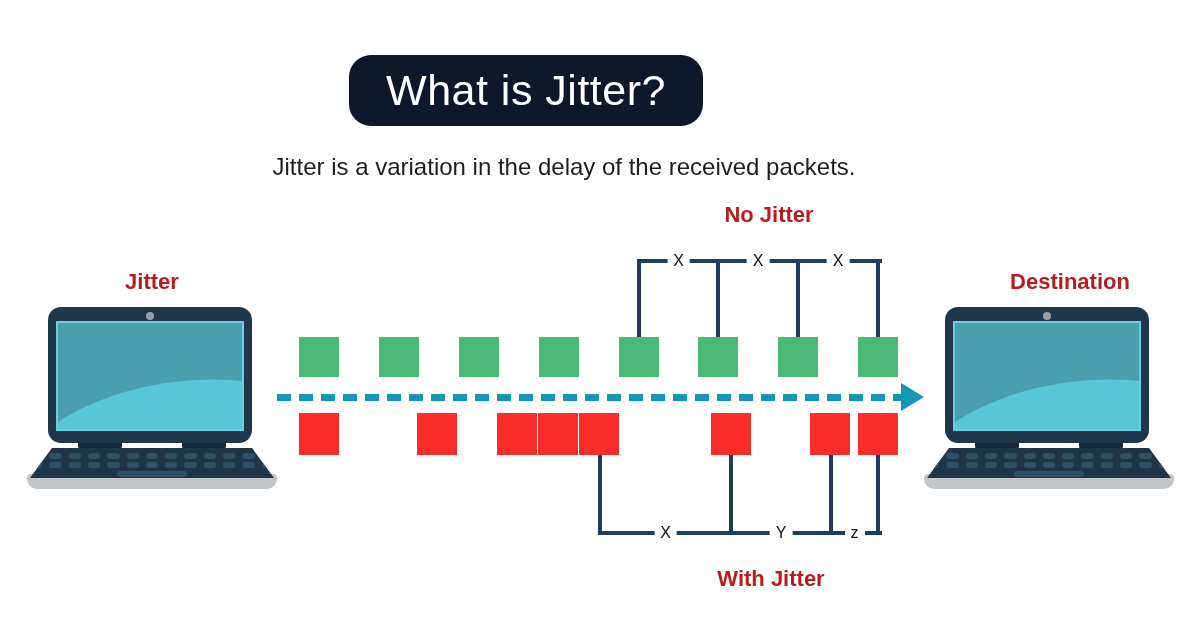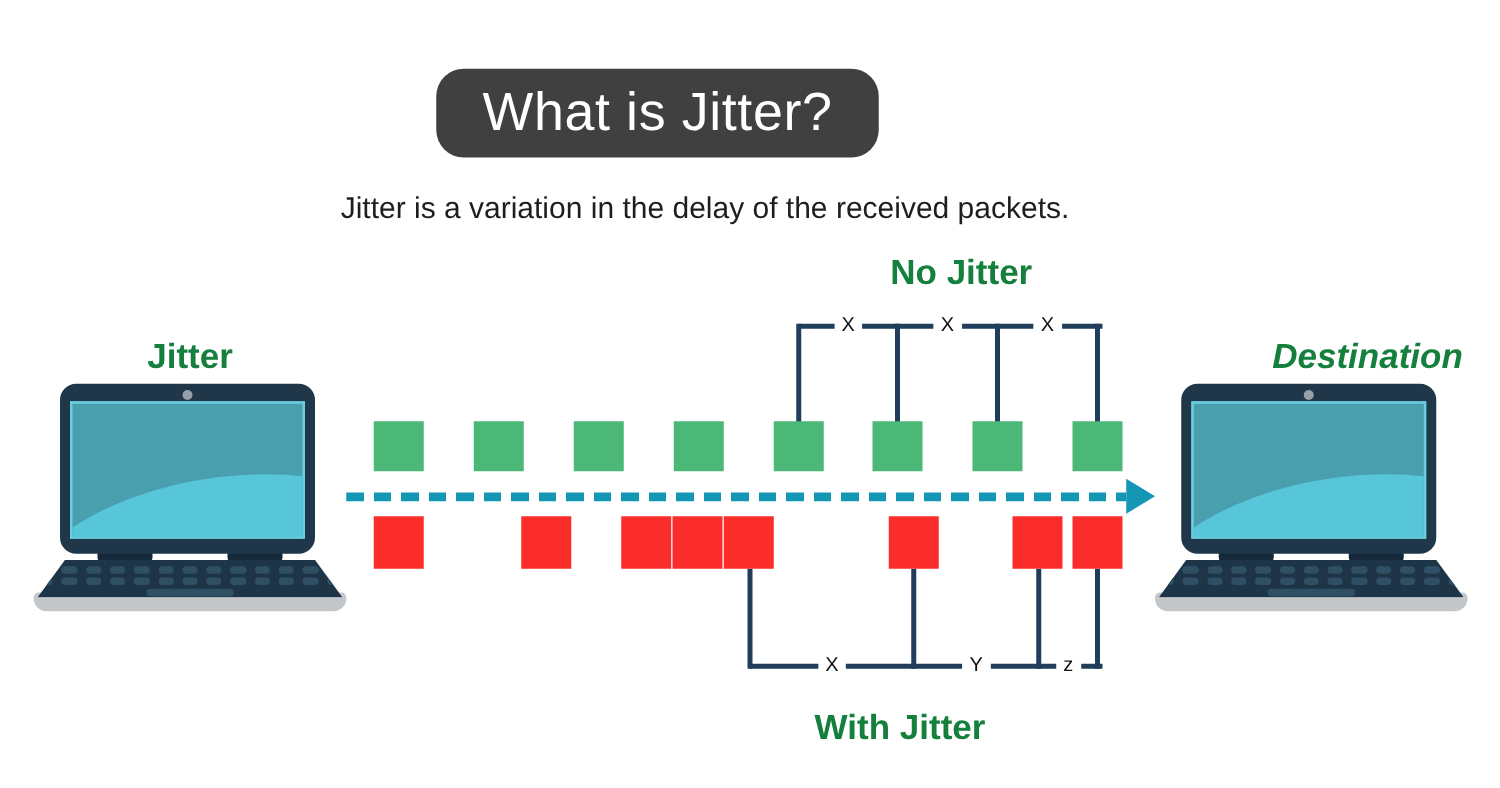--- a/index.html
+++ b/index.html
@@ -1,32 +1,32 @@
 <!DOCTYPE html>
 <html><head>
 <meta charset="utf-8">
 <style>
   html,body{margin:0;padding:0;background:#fff;}
   .canvas{position:relative;width:1200px;height:630px;background:#ffffff;overflow:hidden;
           font-family:"Liberation Sans",sans-serif;}
 
   
   .badge{position:absolute;left:349px;top:55px;width:354px;height:71px;border-radius:22px;
-         background:#404040;display:flex;align-items:center;justify-content:center;}
+         background:#0f172a;display:flex;align-items:center;justify-content:center;}
   .badge span{color:#ffffff;font-size:43px;font-weight:500;letter-spacing:.5px;}
 
   .subtitle{position:absolute;left:-72px;right:0;top:153px;text-align:center;
             font-size:24px;color:#1e1e1e;}
 
   .center-label{position:absolute;transform:translateX(-50%);font-weight:bold;
-                font-size:28px;color:#15803d;white-space:nowrap;}
+                font-size:22px;color:#b91c1c;white-space:nowrap;}
   .lbl-no-jitter{left:769px;top:202px;}
-  .lbl-with-jitter{left:720px;top:566px;}
+  .lbl-with-jitter{left:771px;top:566px;}
   .lbl-source{left:152px;top:269px;}
-  .lbl-destination{left:1094px;top:269px;font-style:italic;}
+  .lbl-destination{left:1070px;top:269px;}
 
   
   .dash-line{position:absolute;left:277px;top:394px;width:624px;height:7px;
              background:repeating-linear-gradient(90deg,#1497B5 0 14px,transparent 14px 22px);}
   .arrow-head{position:absolute;left:901px;top:383px;width:0;height:0;
               border-top:14px solid transparent;border-bottom:14px solid transparent;
               border-left:23px solid #1497B5;}
 
   
   .packet{position:absolute;}

